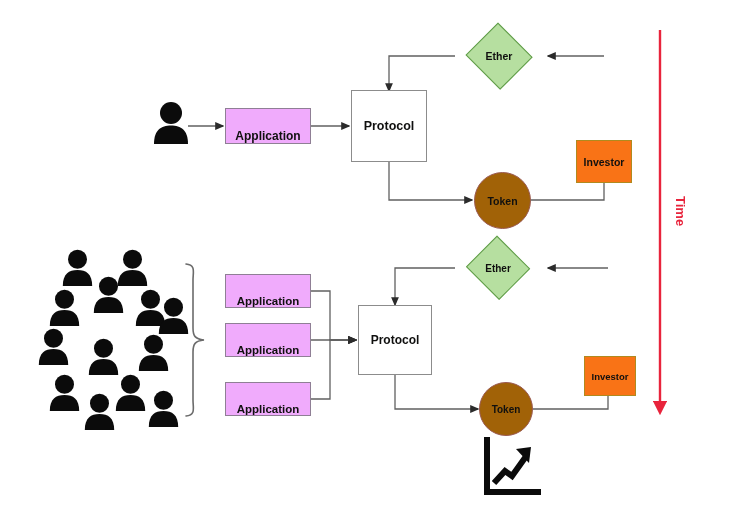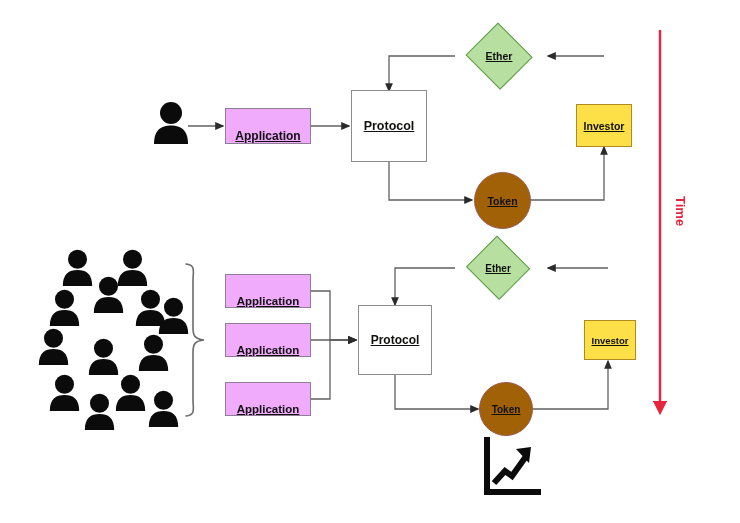--- a/index.html
+++ b/index.html
@@ -29,35 +29,35 @@
   .node {
     position: absolute;
     box-sizing: border-box;
     display: flex;
     align-items: center;
     justify-content: center;
     text-align: center;
     font-weight: bold;
     color: #10100f;
     z-index: 3;
-    text-decoration: underline;
   }
   .node-app {
     background: #f0abfc;
     border: 1.4px solid #8f7f95;
     align-items: flex-end;
   }
   .node-protocol {
     background: #ffffff;
     border: 1.4px solid #8c8c8c;
     font-weight: bold;
   }
   .node-investor {
-    background: #fde047;
+    background: #f97316;
     border: 1.4px solid #b08a1e;
+    margin-top: 36px;
   }
   .node-ether {
     background: transparent;
     border: none;
   }
   .node-ether .diamond-face {
     position: absolute;
     left: 50%;
     top: 50%;
     width: 70.7%;

